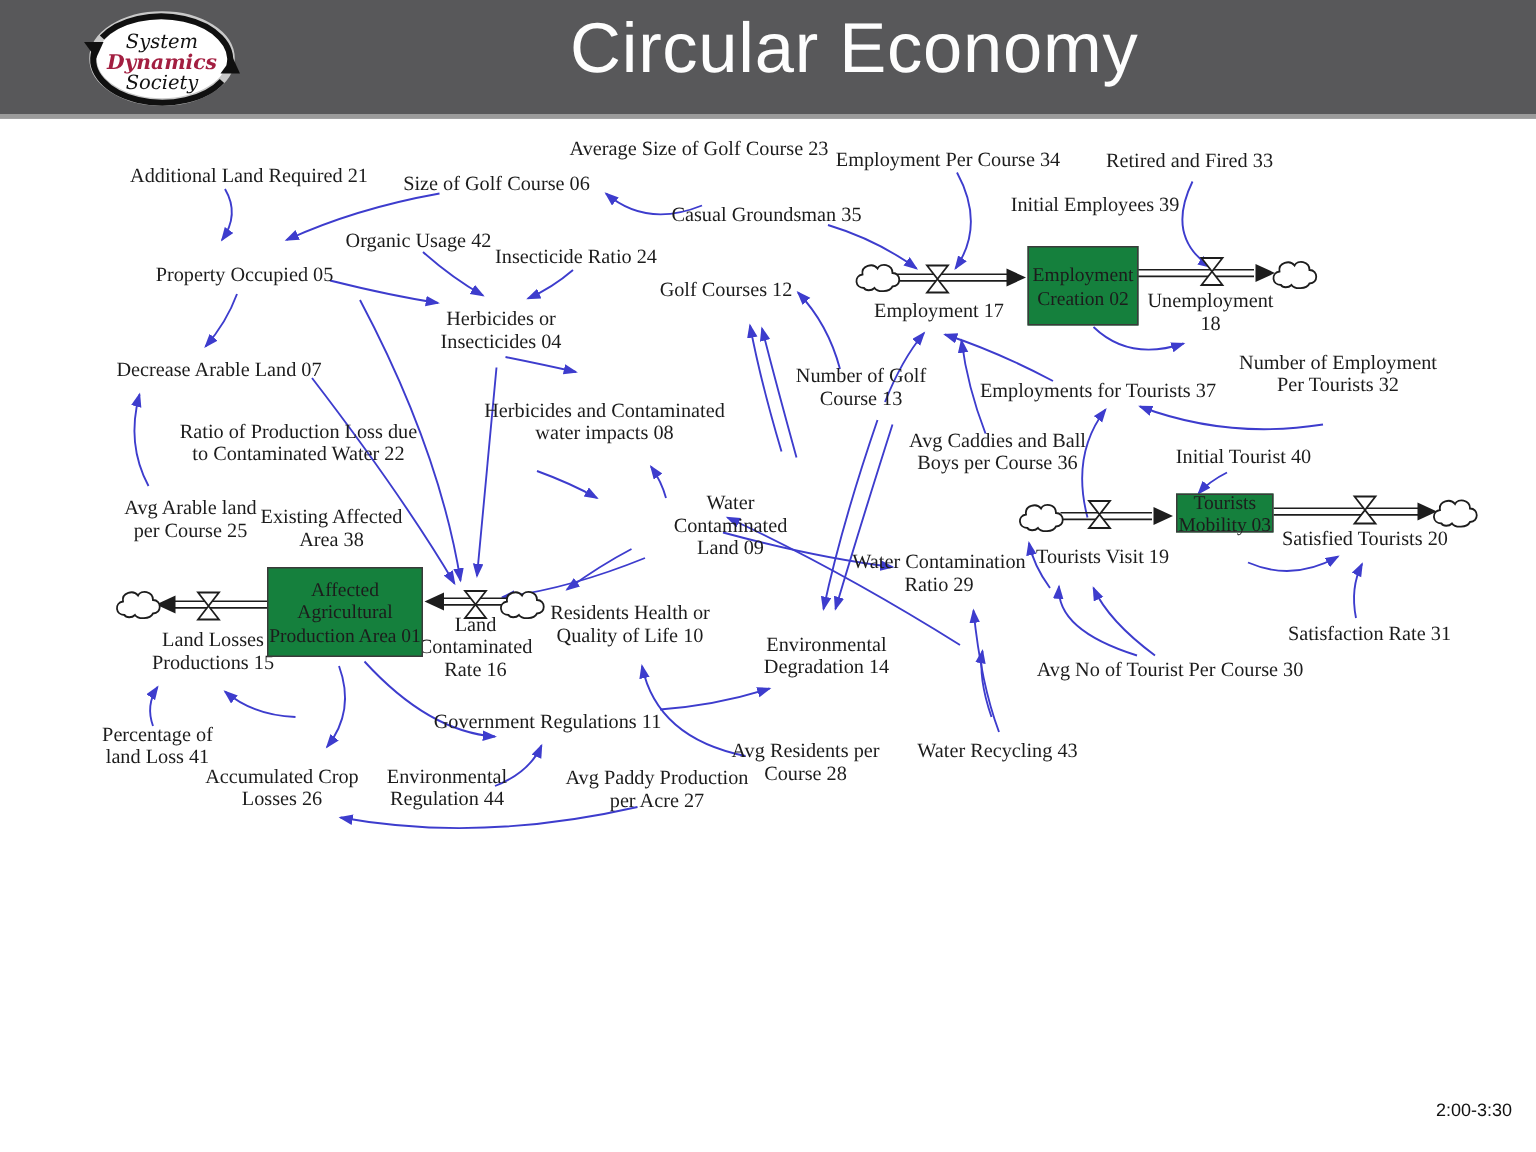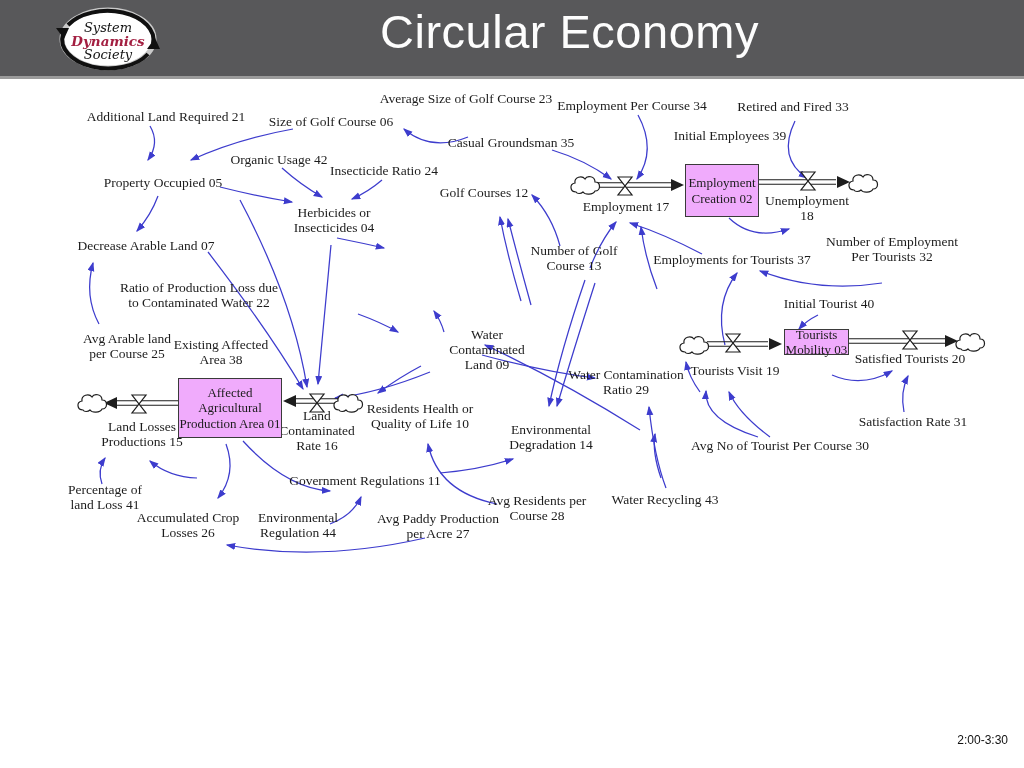--- a/index.html
+++ b/index.html
@@ -7,21 +7,21 @@
          font-family:"Liberation Sans",sans-serif;}
   .header{position:absolute;top:0;left:0;width:1024px;height:76px;background:#58585a;
           border-bottom:3px solid #9b9b9b;z-index:3;}
   .title{position:absolute;top:4px;left:0;width:1024px;text-align:center;text-indent:115px;
          font-size:47px;font-weight:400;color:#fdfdfd;letter-spacing:0.5px;}
   .logo{position:absolute;left:54px;top:5px;z-index:4;}
   .canvas-layer{position:absolute;left:0;top:0;z-index:1;}
   .labels-layer{position:absolute;left:0;top:0;width:1024px;height:768px;z-index:2;pointer-events:none;}
   .var{position:absolute;transform:translate(-50%,-50%);font-family:"Liberation Serif","DejaVu Serif",serif;
        font-size:13.5px;line-height:1.12;color:#1c1c1c;text-align:center;white-space:pre-line;}
-  .stock{position:absolute;border:1.5px solid #3a3a3a;background:#f0abfc;display:flex;align-items:center;
+  .stock{position:absolute;border:1.5px solid #3a3a3a;background:#15803d;display:flex;align-items:center;
          justify-content:center;text-align:center;font-family:"Liberation Serif","DejaVu Serif",serif;
          font-size:13px;line-height:1.18;color:#1c1c1c;white-space:pre-line;box-sizing:border-box;}
   .caption{position:absolute;left:82px;top:604px;font-size:21.5px;color:#000;z-index:3;}
   .time{position:absolute;right:16px;top:733px;font-size:12px;color:#111;z-index:3;}
 </style>
 </head>
 <body>
 
 <div class="slide">
 
@@ -139,23 +139,27 @@
       <div class="var" style="left: 484px; top: 193px;">Golf Courses 12</div>
       <div class="var" style="left: 163px; top: 183px;">Property Occupied 05</div>
       <div class="var" style="left: 334px; top: 220px;">Herbicides or
 Insecticides 04</div>
       <div class="var" style="left: 626px; top: 207px;">Employment 17</div>
       <div class="var" style="left: 807px; top: 208px;">Unemployment
 18</div>
       <div class="var" style="left: 892px; top: 249px;">Number of Employment
 Per Tourists 32</div>
       <div class="var" style="left: 146px; top: 246px;">Decrease Arable Land 07</div>
+      <div class="var" style="left: 403px; top: 281px;">Herbicides and Contaminated
+water impacts 08</div>
       <div class="var" style="left: 574px; top: 258px;">Number of Golf
 Course 13</div>
       <div class="var" style="left: 732px; top: 260px;">Employments for Tourists 37</div>
+      <div class="var" style="left: 665px; top: 301px;">Avg Caddies and Ball
+Boys per Course 36</div>
       <div class="var" style="left: 829px; top: 304px;">Initial Tourist 40</div>
       <div class="var" style="left: 199px; top: 295px;">Ratio of Production Loss due
 to Contaminated Water 22</div>
       <div class="var" style="left: 127px; top: 346px;">Avg Arable land
 per Course 25</div>
       <div class="var" style="left: 221px; top: 352px;">Existing Affected
 Area 38</div>
       <div class="var" style="left: 440px; top: 350px; margin-left: 47px;">Water
 Contaminated
 Land 09</div>

